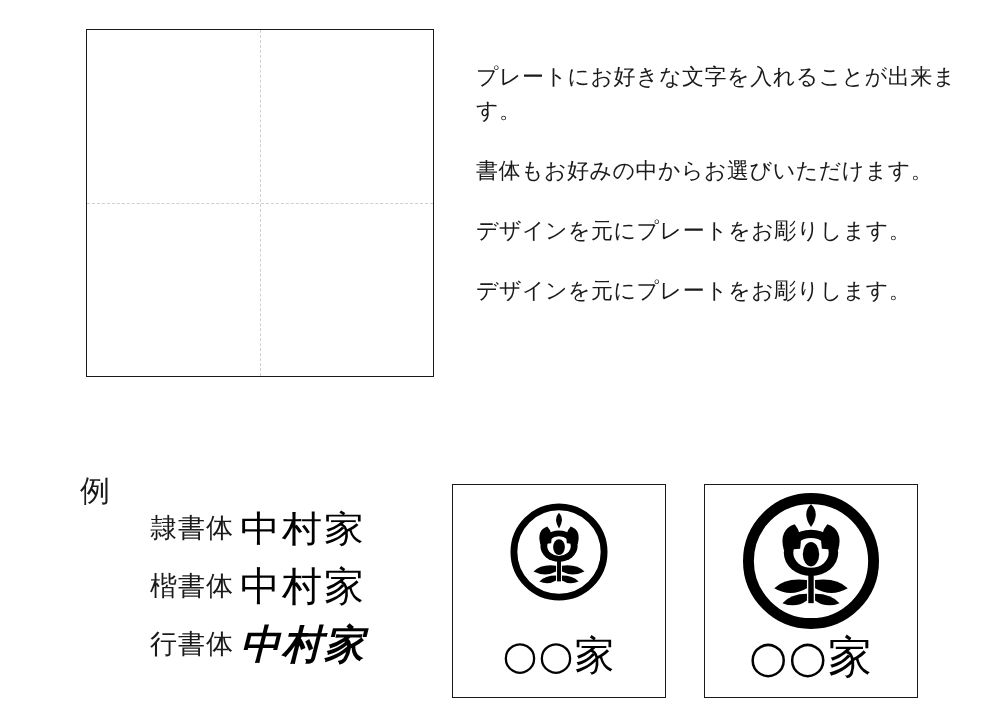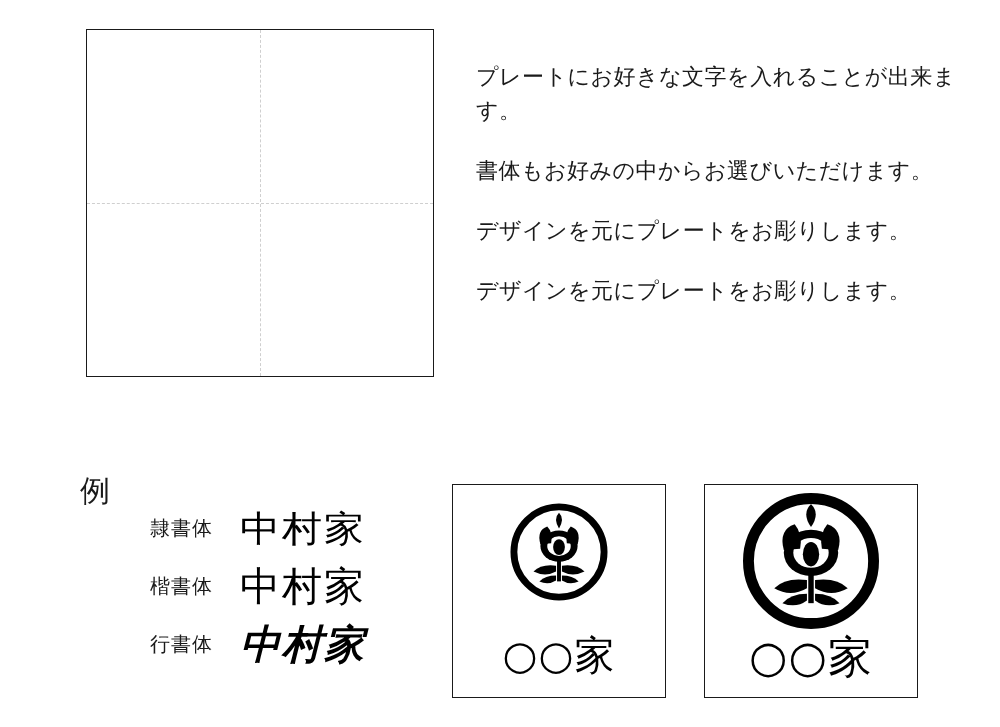--- a/index.html
+++ b/index.html
@@ -79,21 +79,21 @@
     width: 270px;
   }
   .font-row {
     display: flex;
     align-items: center;
     height: 56px;
     margin-bottom: 2px;
   }
   .font-row .style-name {
     width: 90px;
-    font-size: 20px;
+    font-size: 27px;
     color: #1a1a1a;
     text-align: left;
     letter-spacing: 1px;
   }
   .font-row .sample-text {
     font-size: 40px;
     letter-spacing: 2px;
     color: #000000;
     white-space: nowrap;
   }

